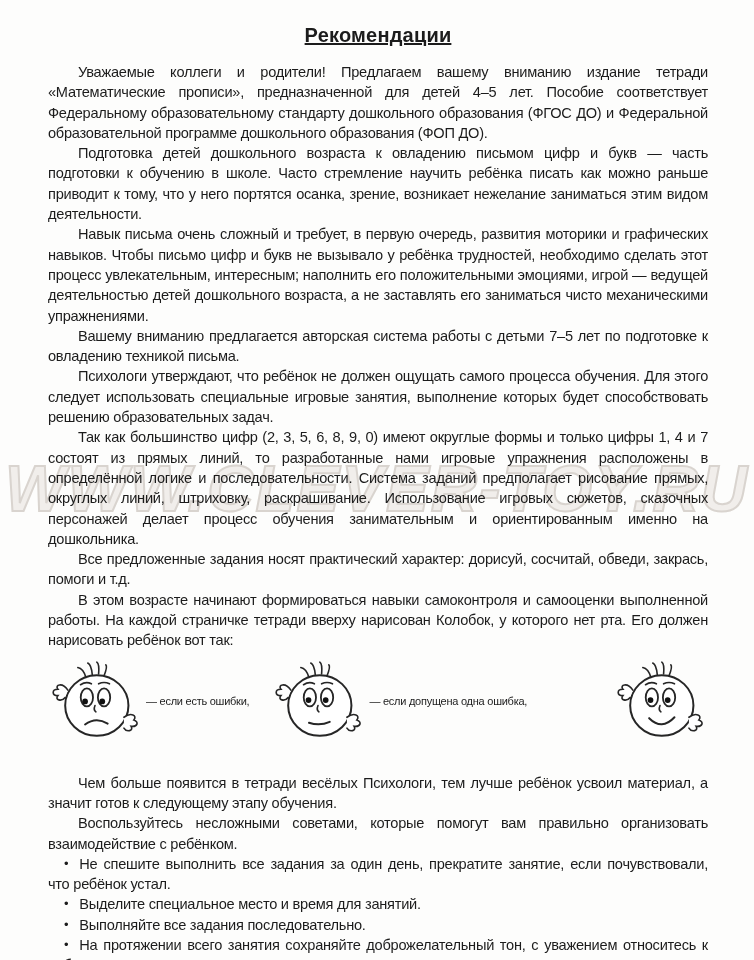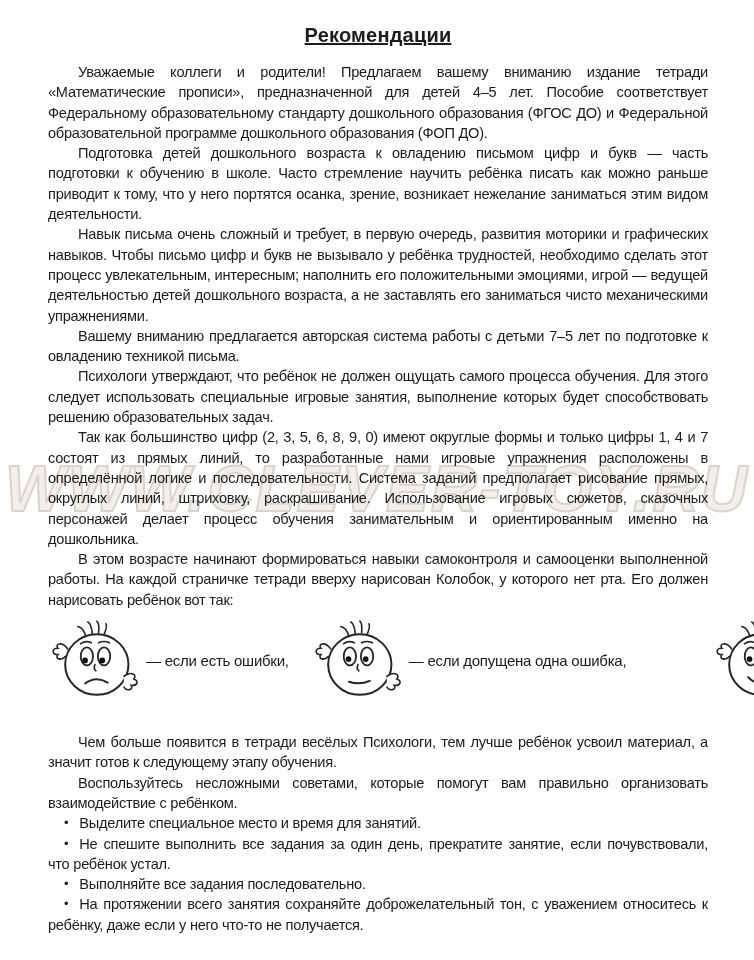--- a/index.html
+++ b/index.html
@@ -53,21 +53,21 @@
     display: flex;
     align-items: center;
     margin: 8px 0 4px 0;
   }
   .legend-item { display: flex; align-items: center; }
   .legend-item + .legend-item { margin-left: 22px; }
   .legend-item.third { margin-left: 86px; }
   .face { width: 94px; height: 84px; flex: none; }
   .face path, .face ellipse { vector-effect: none; }
   .caption {
-    font-size: 15px;
+    font-size: 11px;
     letter-spacing: -0.25px;
     margin-left: 4px;
     white-space: nowrap;
   }
   .closing { margin-top: 30px; }
   .bullet { text-indent: 0; }
   .bullet .dot {
     display: inline-block;
     margin-left: 16px;
     margin-right: 11px;
@@ -86,20 +86,21 @@
 
     <h1 class="title">Рекомендации</h1>
 
     <section>
       <p class="para">Уважаемые коллеги и родители! Предлагаем вашему вниманию издание тетради «Математические прописи», предназначенной для детей 4–5 лет. Пособие соответствует Федеральному образовательному стандарту дошкольного образования (ФГОС ДО) и Федеральной образовательной программе дошкольного образования (ФОП ДО).</p>
       <p class="para">Подготовка детей дошкольного возраста к овладению письмом цифр и букв — часть подготовки к обучению в школе. Часто стремление научить ребёнка писать как можно раньше приводит к тому, что у него портятся осанка, зрение, возникает нежелание заниматься этим видом деятельности.</p>
       <p class="para">Навык письма очень сложный и требует, в первую очередь, развития моторики и графических навыков. Чтобы письмо цифр и букв не вызывало у ребёнка трудностей, необходимо сделать этот процесс увлекательным, интересным; наполнить его положительными эмоциями, игрой — ведущей деятельностью детей дошкольного возраста, а не заставлять его заниматься чисто механическими упражнениями.</p>
       <p class="para">Вашему вниманию предлагается авторская система работы с детьми 7–5 лет по подготовке к овладению техникой письма.</p>
       <p class="para">Психологи утверждают, что ребёнок не должен ощущать самого процесса обучения. Для этого следует использовать специальные игровые занятия, выполнение которых будет способствовать решению образовательных задач.</p>
       <p class="para">Так как большинство цифр (2, 3, 5, 6, 8, 9, 0) имеют округлые формы и только цифры 1, 4 и 7 состоят из прямых линий, то разработанные нами игровые упражнения расположены в определённой логике и последовательности. Система заданий предполагает рисование прямых, округлых линий, штриховку, раскрашивание. Использование игровых сюжетов, сказочных персонажей делает процесс обучения занимательным и ориентированным именно на дошкольника.</p>
+      <p class="para">Все предложенные задания носят практический характер: дорисуй, сосчитай, обведи, закрась, помоги и т.д.</p>
       <p class="para">В этом возрасте начинают формироваться навыки самоконтроля и самооценки выполненной работы. На каждой страничке тетради вверху нарисован Колобок, у которого нет рта. Его должен нарисовать ребёнок вот так:</p>
     </section>
 
     <div class="legend">
 
       <div class="legend-item">
         <svg class="face" viewBox="0 0 104 92" fill="none" stroke="#262626" stroke-width="2.2" stroke-linecap="round">
           <ellipse cx="54" cy="51" rx="35" ry="33.5" fill="#ffffff"></ellipse>
           <path d="M42 20 Q39 10 33 9" stroke-width="1.8"></path>
           <path d="M49 17 Q48 6 44 4" stroke-width="1.8"></path>
@@ -160,21 +161,21 @@
         </svg>
 
       </div>
 
     </div>
 
     <section class="closing">
       <p class="para">Чем больше появится в тетради весёлых Психологи, тем лучше ребёнок усвоил материал, а значит готов к следующему этапу обучения.</p>
       <p class="para">Воспользуйтесь несложными советами, которые помогут вам правильно организовать взаимодействие с ребёнком.</p>
 
+      <p class="para bullet"><span class="dot">•</span><span>Не спешите выполнить все задания за один день, прекратите занятие, если почувствовали, что ребёнок устал.</span></p>
       <p class="para bullet"><span class="dot">•</span><span>Выделите специальное место и время для занятий.</span></p>
-      <p class="para bullet"><span class="dot">•</span><span>Не спешите выполнить все задания за один день, прекратите занятие, если почувствовали, что ребёнок устал.</span></p>
       <p class="para bullet"><span class="dot">•</span><span>Выполняйте все задания последовательно.</span></p>
       <p class="para bullet"><span class="dot">•</span><span>На протяжении всего занятия сохраняйте доброжелательный тон, с уважением относитесь к ребёнку, даже если у него что-то не получается.</span></p>
 
     </section>
 
   </div>
 </main>
 
 </body></html>

